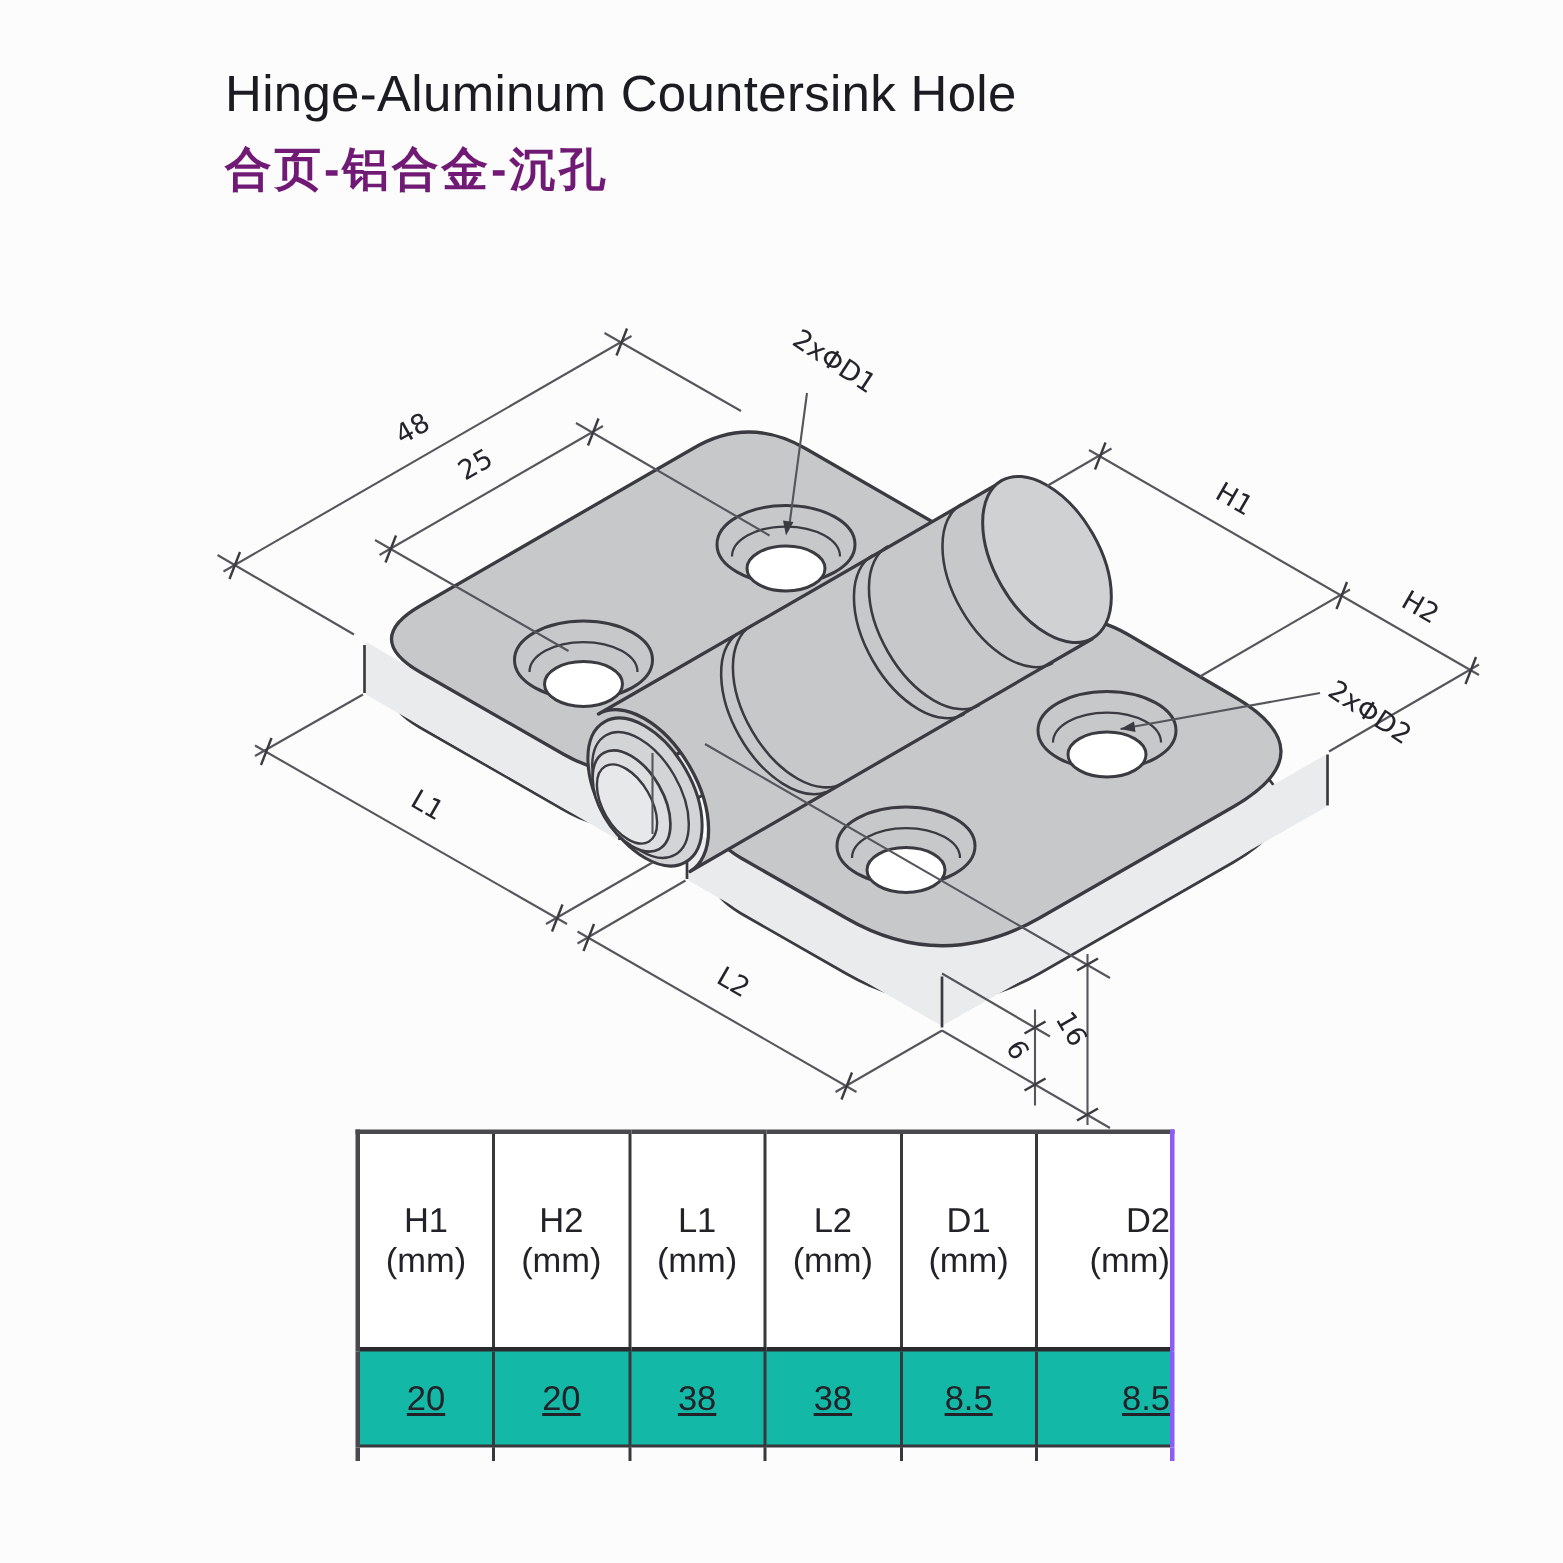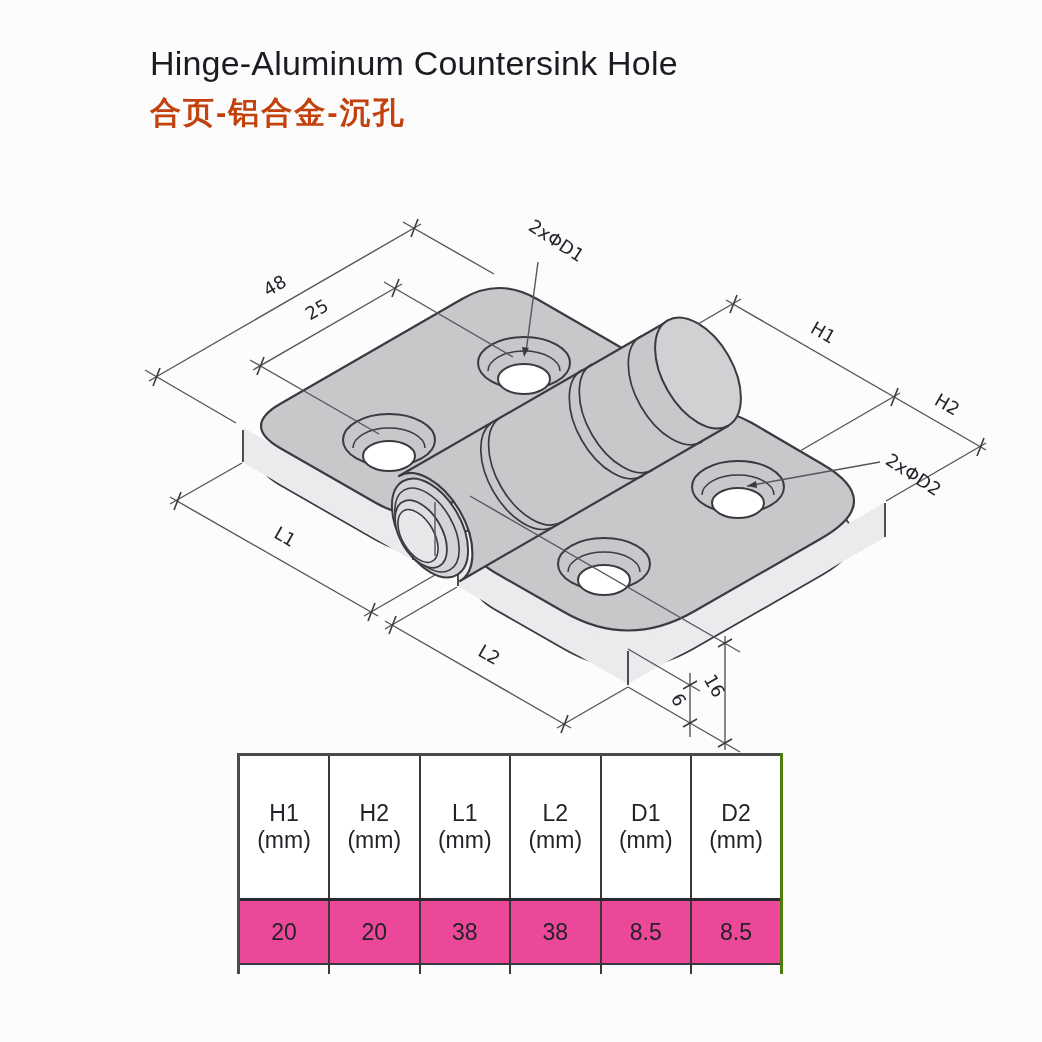--- a/index.html
+++ b/index.html
@@ -4,21 +4,21 @@
 <style>
   html,body{margin:0;padding:0;}
   body{
     width:1042px;height:1042px;position:relative;overflow:hidden;
     background:#fcfcfc;
     font-family:"Liberation Sans","DejaVu Sans",sans-serif;
     color:#1b1b22;
   }
   .title-block{position:absolute;left:150px;top:44px;}
   .title-en{font-size:34px;font-weight:500;letter-spacing:.2px;color:#1b1b22;}
-  .title-zh{font-size:31px;font-weight:700;letter-spacing:2px;margin-top:9px;color:#c2410c;}
+  .title-zh{font-size:31px;font-weight:700;letter-spacing:2px;margin-top:9px;color:#701a75;}
 
   svg.drawing{position:absolute;left:0;top:0;width:1042px;height:1042px;}
   .face-top{fill:#c6c8ca;stroke:#3a3a40;stroke-width:2.2;stroke-linejoin:round;}
   .face-side{fill:#eaebed;stroke:#3a3a40;stroke-width:1.8;stroke-linejoin:round;}
   .face-side-nostroke{fill:#eaebed;stroke:none;}
   .edge{stroke:#3a3a40;stroke-width:1.8;fill:none;}
   .hole-outer{fill:#c6c8ca;stroke:#3a3a40;stroke-width:2;}
   .hole-mid{fill:none;stroke:#3a3a40;stroke-width:1.5;}
   .hole-bore{fill:#ffffff;stroke:#3a3a40;stroke-width:2;}
   .barrel{fill:#c6c8ca;stroke:#3a3a40;stroke-width:2.2;stroke-linejoin:round;}
@@ -36,22 +36,22 @@
   table.spec{
     position:absolute;left:237px;top:753px;width:546px;
     border-collapse:collapse;table-layout:fixed;
   }
   table.spec td{
     border:2px solid #38383c;text-align:center;vertical-align:middle;
     font-size:23px;color:#222228;padding:0;
   }
   table.spec tr.hdr td{height:142px;background:#ffffff;border-top:3px solid #4a4a4e;}
   table.spec td:first-child{border-left:3px solid #4a4a4e;}
-  table.spec td:last-child{border-right:3px solid #4d7c0f;}
-  table.spec tr.val td{height:62px;background:#ec4899;border-top:3px solid #2a2a2e;}
+  table.spec td:last-child{border-right:3px solid #8b5cf6;text-align:right;}
+  table.spec tr.val td{height:62px;background:#14b8a6;border-top:3px solid #2a2a2e;text-decoration:underline;}
   table.spec tr.stub td{height:9px;background:transparent;border-bottom:none;}
   .hdr-unit{margin-top:0;}
 </style>
 </head>
 <body>
 
 <div class="title-block">
   <div class="title-en">Hinge-Aluminum Countersink Hole</div>
   <div class="title-zh">合页-铝合金-沉孔</div>
 </div>

